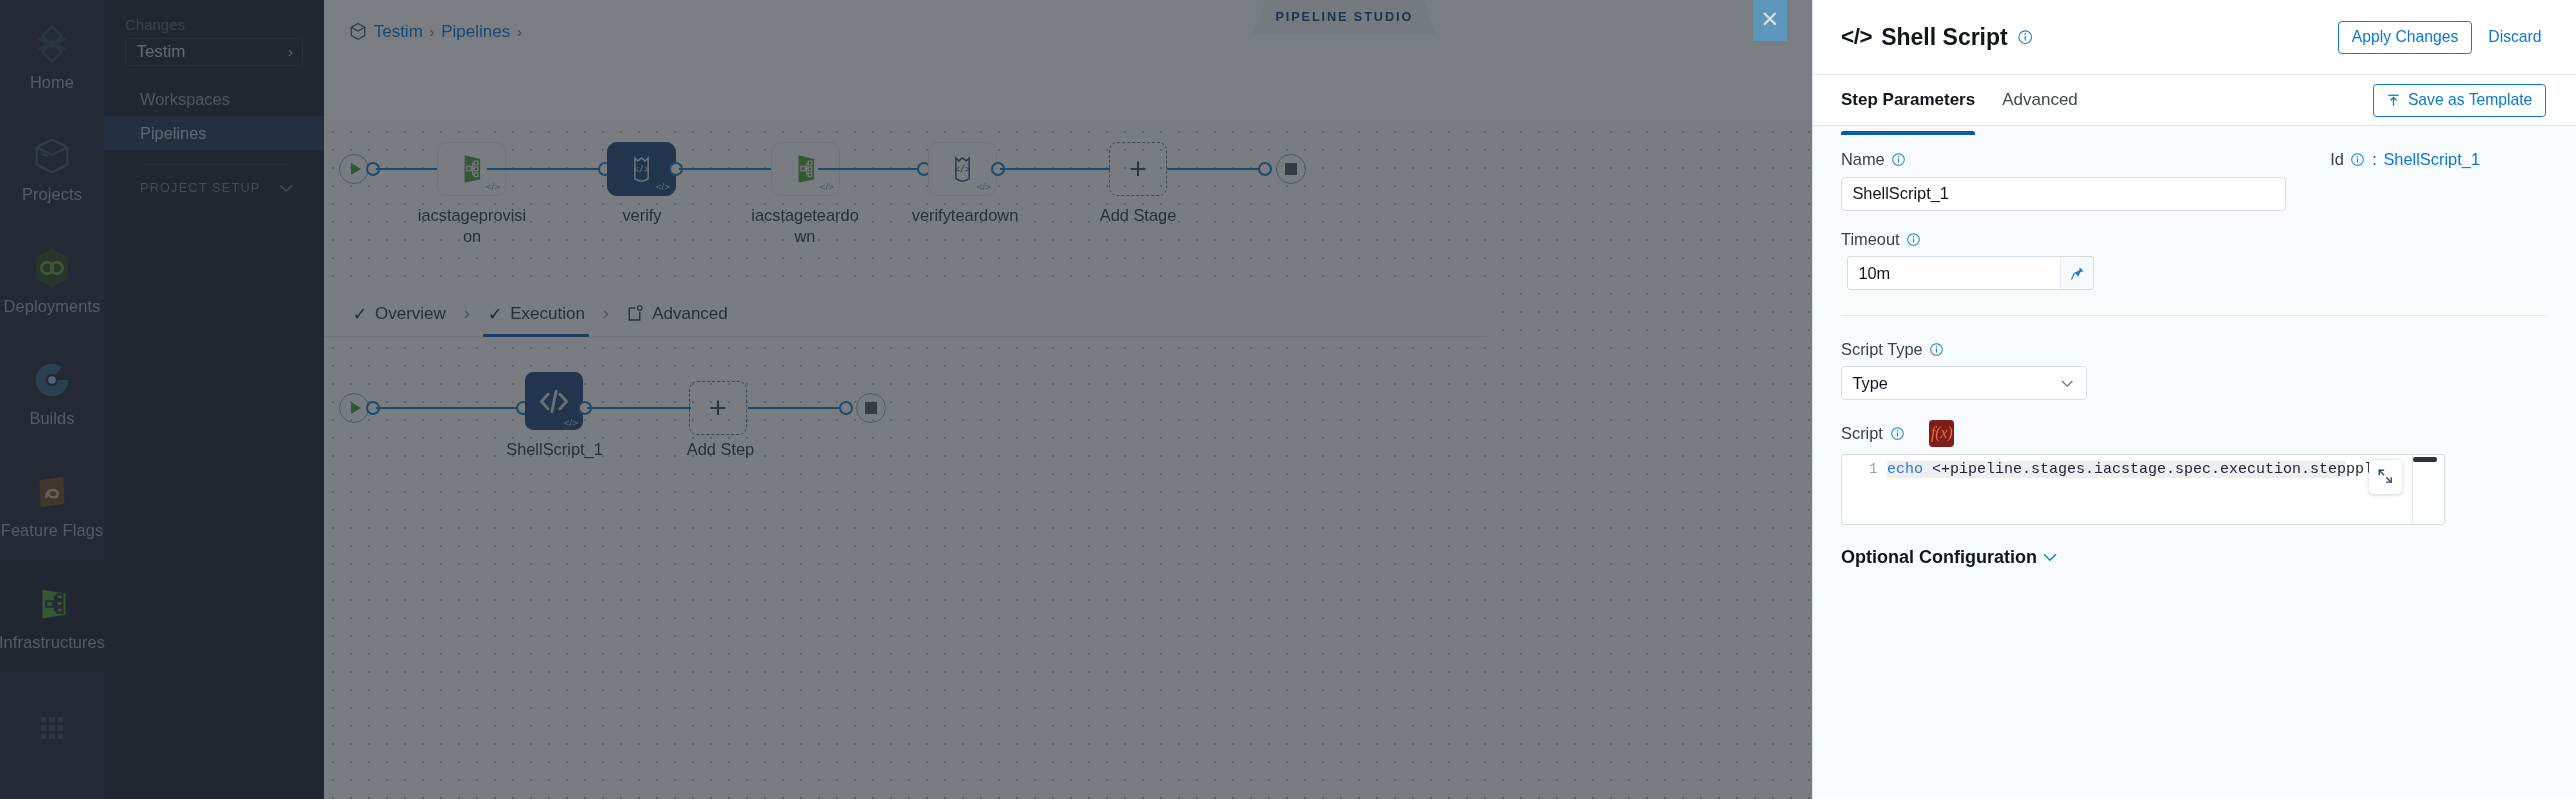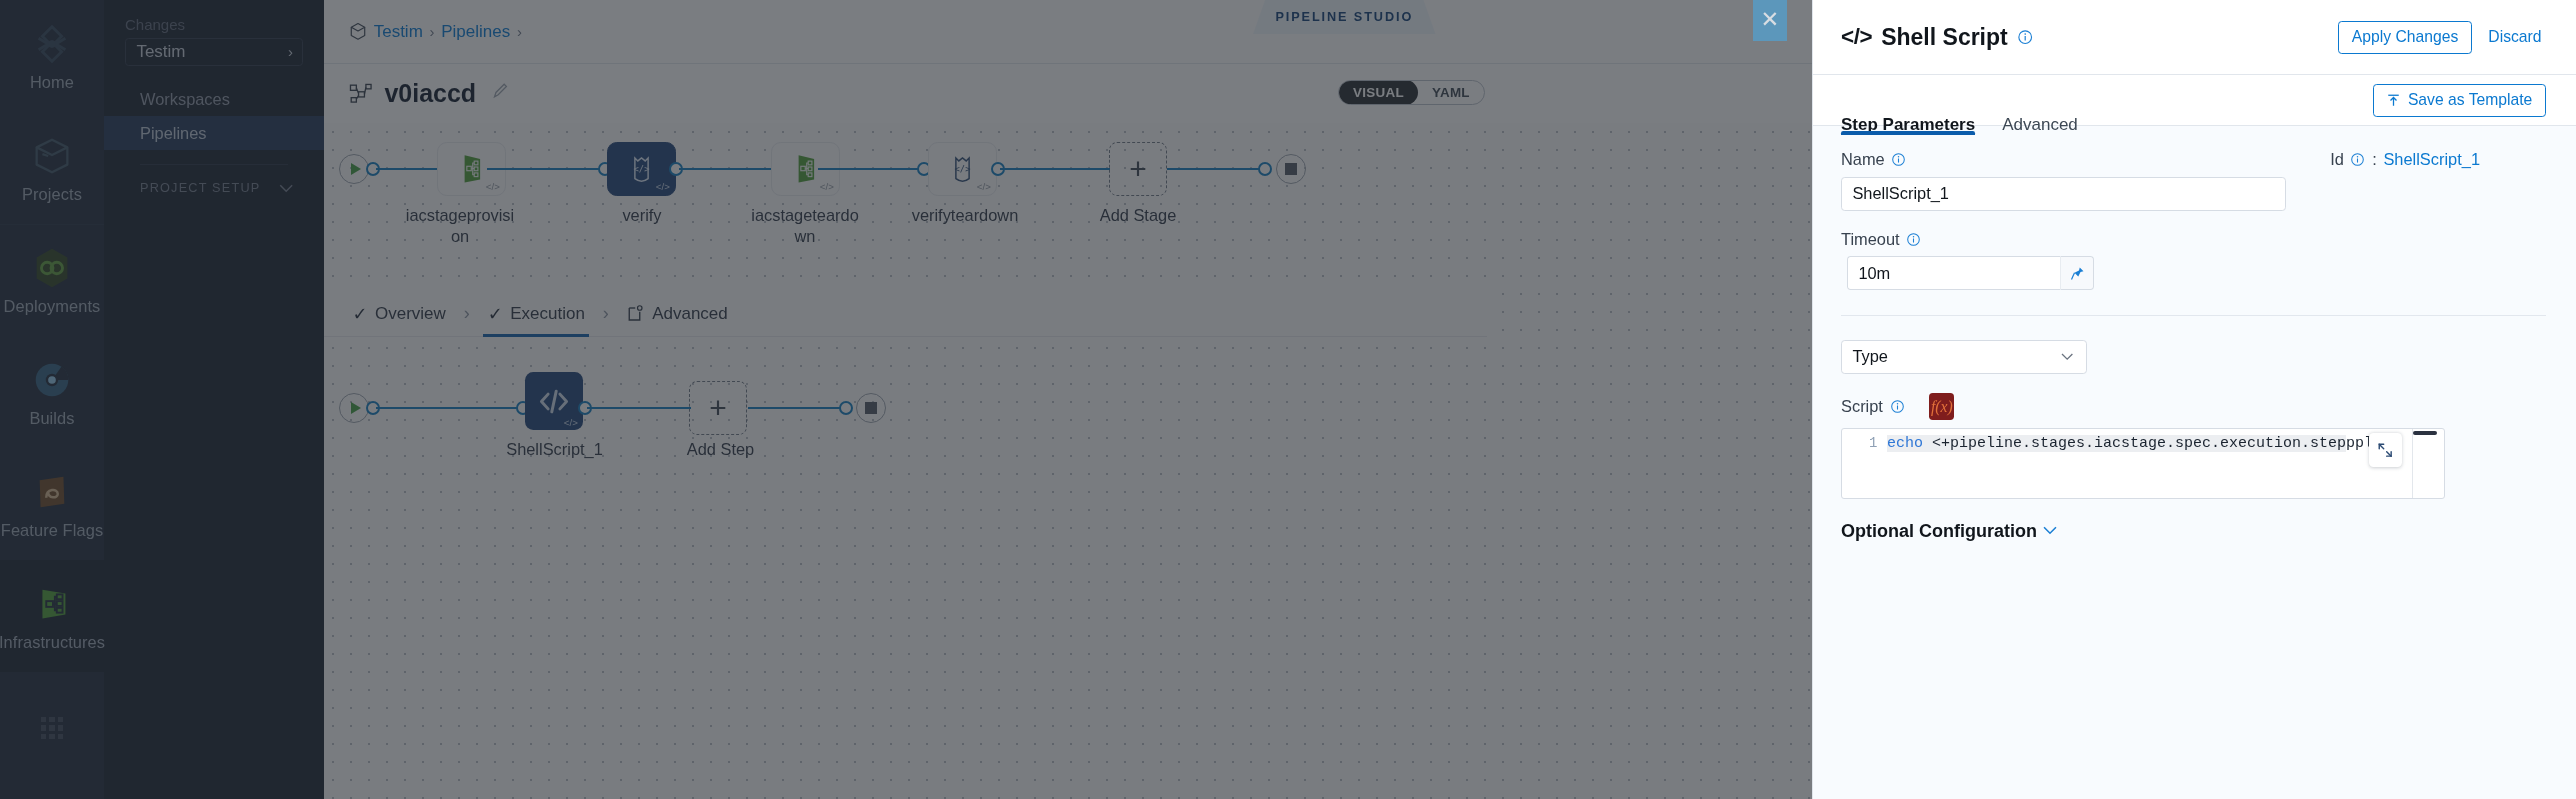--- a/index.html
+++ b/index.html
@@ -211,21 +211,21 @@
   }
   .btn-link {
     color:#0b79d0; background:transparent; border:0; font-size: 15.7px;
     font-family:"Liberation Sans",sans-serif; cursor:pointer; padding: 0 4.5px 0 16.4px;
   }
   .panel-tabs {
     height: 51px; background:#fff; border-bottom: 0.7px solid #e1e6ec;
     display:flex; align-items:center; padding: 0 30px 0 28px;
   }
   .ptab {
-    height: 69px; display:flex; align-items:flex-end; font-size: 17px; color:#3b4椒; cursor:pointer;
+    height: 69px; display:flex; align-items:center; font-size: 17px; color:#3b4椒; cursor:pointer;
     position:relative; margin-right: 27px;
   }
   .ptab { color:#3d4854; }
   .ptab.active { color:#11161c; font-weight:700; }
   .ptab.active::after {
     content:""; position:absolute; left:0; right:0; bottom:0; height:3.7px; background:#0b5cab; border-radius:2.2px 2.2px 0 0;
   }
   .panel-body { flex:1; padding: 24px 30px 15px 28px; overflow:hidden; }
 
   .fld-label {
@@ -409,41 +409,20 @@
           </g>
         </svg>
         <a>Testim</a>
         <span class="sl">›</span>
         <a>Pipelines</a>
         <span class="sl">›</span>
       </div>
       <div class="studio-tag">PIPELINE STUDIO</div>
     </div>
 
-    <div class="titlebar">
-      <svg width="25" height="24" viewBox="0 0 34 32">
-        <g fill="none" stroke="#323c49" stroke-width="1.8">
-          <rect x="2" y="4" width="8" height="7"></rect>
-          <rect x="23" y="3" width="7" height="6"></rect>
-          <rect x="13" y="13" width="8" height="7"></rect>
-          <rect x="3" y="21" width="7" height="6"></rect>
-          <path d="M10 8 L13 15 M21 16 L23 7 M13 18 L10 23"></path>
-        </g>
-      </svg>
-      <div class="pipe-title">v0iaccd</div>
-      <span class="pencil">
-        <svg width="19.4" height="19.4" viewBox="0 0 26 26">
-          <path d="M6 20 L8 14 L19 3 L22 6 L11 17 Z" fill="none" stroke="#9aa2ad" stroke-width="1.7"></path>
-        </svg>
-      </span>
-      <div class="vy-toggle">
-        <div class="on">VISUAL</div>
-        <div>YAML</div>
-      </div>
-    </div>
 
     <div class="canvas">
 
       <div class="stage-row">
         <div class="endcap" style="left:15px">
             <div class="tri"></div>
           </div>
         <div class="port" style="left:42px"></div>
         <div class="node-line" style="left:52px; width:108px"></div>
         <div class="port" style="left:154px"></div>
@@ -454,21 +433,21 @@
             <g fill="none" stroke="#f3f6f2" stroke-width="1.6">
               <rect x="12" y="19" width="6" height="6"></rect>
               <rect x="22" y="12" width="5" height="5"></rect>
               <rect x="22" y="20" width="5" height="5"></rect>
               <rect x="22" y="28" width="5" height="5"></rect>
               <path d="M18 22 L22 22 M20 22 L20 14.5 L22 14.5 M20 22 L20 30.5 L22 30.5"></path>
             </g>
           </svg>
           <span class="corner">&lt;/&gt;</span>
         </div>
-        <div class="stage-cap" style="left:80px">iacstageprovision</div>
+        <div class="stage-cap" style="left:92px">iacstageprovision</div>
 
         <div class="node-line" style="left:163px; width:119px"></div>
         <div class="port" style="left:274px"></div>
         <div class="stage-node sel" style="left:283px">
           <svg width="25" height="30" viewBox="0 0 34 40">
             <path d="M8 5 L12 9 L17 5 L22 9 L26 5 L26 33 Q17 40 8 33 Z" fill="none" stroke="#dce8f7" stroke-width="2"></path>
             <text x="17" y="24" font-size="12" fill="#dce8f7" text-anchor="middle" font-family="monospace">&lt;/&gt;</text>
           </svg>
           <span class="corner">&lt;/&gt;</span>
         </div>
@@ -647,20 +626,28 @@
         <div class="pin-btn">
           <svg width="15" height="15" viewBox="0 0 20 20">
             <path d="M13 2 L18 7 L14 8 L11 14 L6 9 L12 6 Z" fill="#1b7fd4"></path>
             <path d="M6 9 L2 18" stroke="#1b7fd4" stroke-width="1.6"></path>
           </svg>
         </div>
       </div>
 
       <div class="divider"></div>
 
+      <div class="fld-label">
+        <span>Script Type</span>
+        <svg width="15" height="15" viewBox="0 0 22 22">
+          <circle cx="11" cy="11" r="8.5" fill="none" stroke="#1b7fd4" stroke-width="1.5"></circle>
+          <path d="M11 9.5 L11 15.5" stroke="#1b7fd4" stroke-width="1.6"></path>
+          <circle cx="11" cy="6.8" r="1.1" fill="#1b7fd4"></circle>
+        </svg>
+      </div>
       <div class="select">
         <span>Type</span>
         <svg width="16.4" height="10.4" viewBox="0 0 22 14">
           <path d="M4 4 L11 11 L18 4" fill="none" stroke="#6b7480" stroke-width="1.8"></path>
         </svg>
       </div>
 
       <div class="fld-label" style="margin-top:19.4px; align-items:center;">
         <span>Script</span>
         <svg width="15" height="15" viewBox="0 0 22 22">

